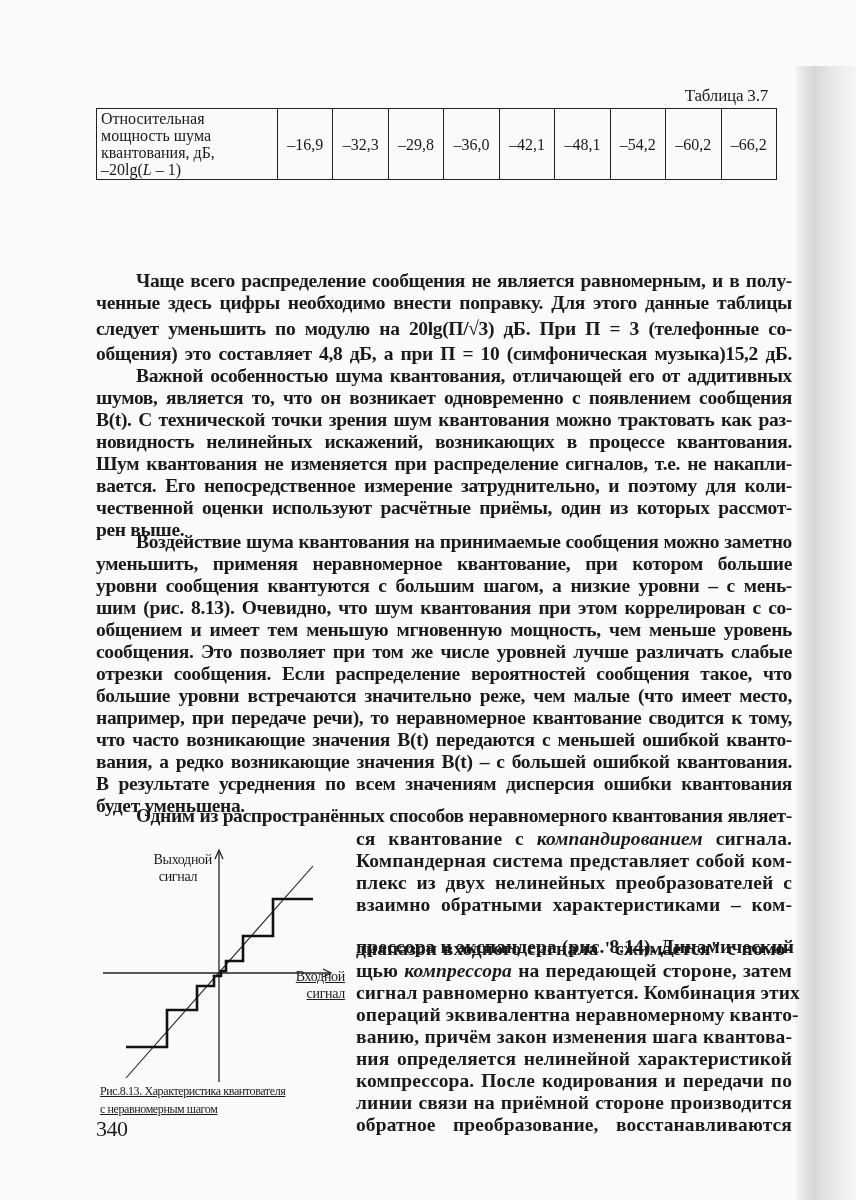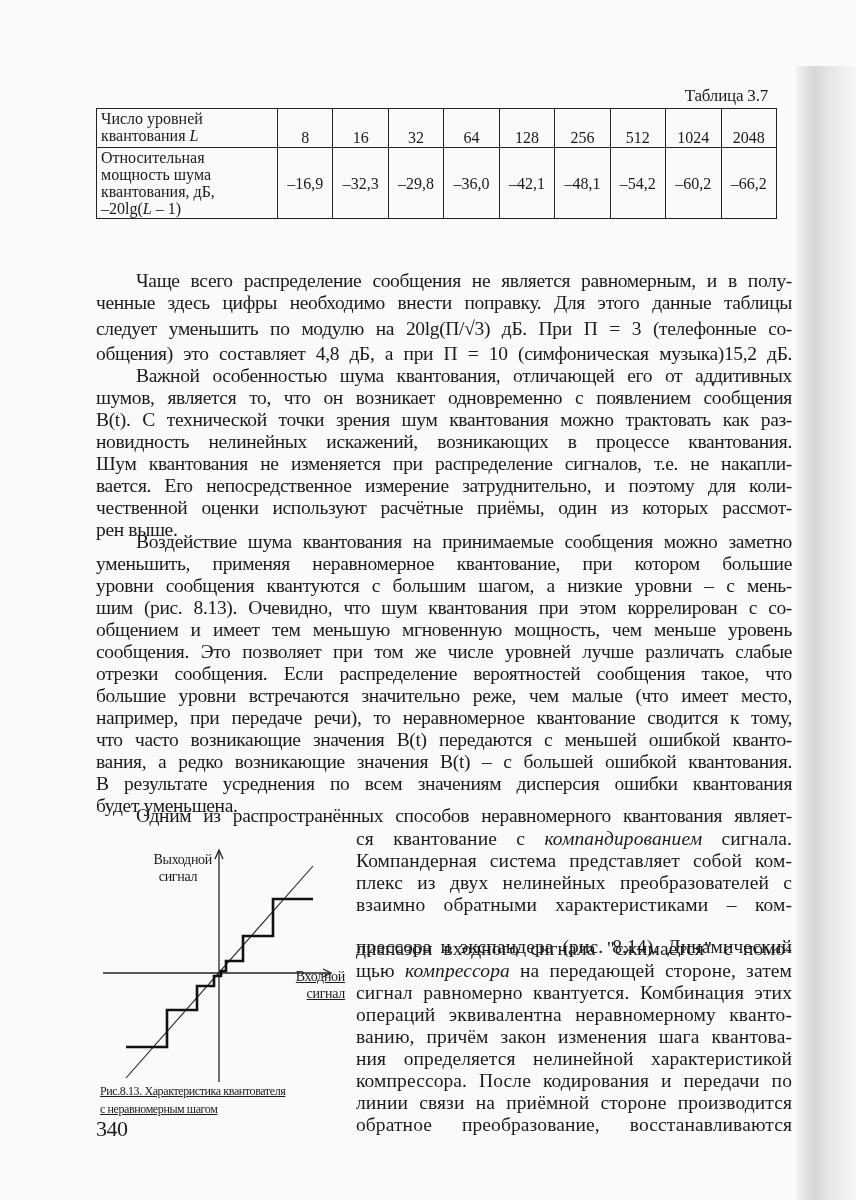--- a/index.html
+++ b/index.html
@@ -30,20 +30,21 @@
   table.data tr.r1 td.rowhead { vertical-align: top; }
   table.data tr.r2 td { height: 46px; }
   table.data tr.r3 td { height: 68px; }
   .it { font-style: italic; }
 
   .line {
     position: absolute; left: 96px; width: 696px;
     font-size: 19.5px; line-height: 22px; white-space: nowrap;
     text-align: justify; text-align-last: justify;
     letter-spacing: -0.35px;
+    font-weight: bold;
   }
   .line.indent { left: 136px; width: 656px; }
   .line.last { text-align-last: left; }
   .line.right { left: 356px; width: 436px; letter-spacing: 0.1px; }
 
   .figure { position: absolute; left: 90px; top: 840px; width: 260px; height: 260px; }
   .fig-label {
     position: absolute; font-size: 14px; line-height: 17px; text-align: right; letter-spacing: -0.3px;
   }
   .caption {
@@ -55,35 +56,20 @@
 </style>
 </head>
 <body>
 
 <div class="binding-shadow"></div>
 
 <div class="table-caption">Таблица 3.7</div>
 
 <table class="data">
   <tbody>
-      <tr class="r1">
-    <td class="rowhead">
-      <span>Число уровней</span><br>
-      <span>квантования </span><span class="it">L</span>
-    </td>
-    <td>8</td>
-    <td>16</td>
-    <td>32</td>
-    <td>64</td>
-    <td>128</td>
-    <td>256</td>
-    <td>512</td>
-    <td>1024</td>
-    <td>2048</td>
-  </tr>
   <tr class="r3">
     <td class="rowhead">
       <span>Относительная</span><br>
       <span>мощность шума</span><br>
       <span>квантования, дБ,</span><br>
       <span>–20lg(</span><span class="it">L</span><span> – 1)</span>
     </td>
     <td>–16,9</td>
     <td>–32,3</td>
     <td>–29,8</td>

